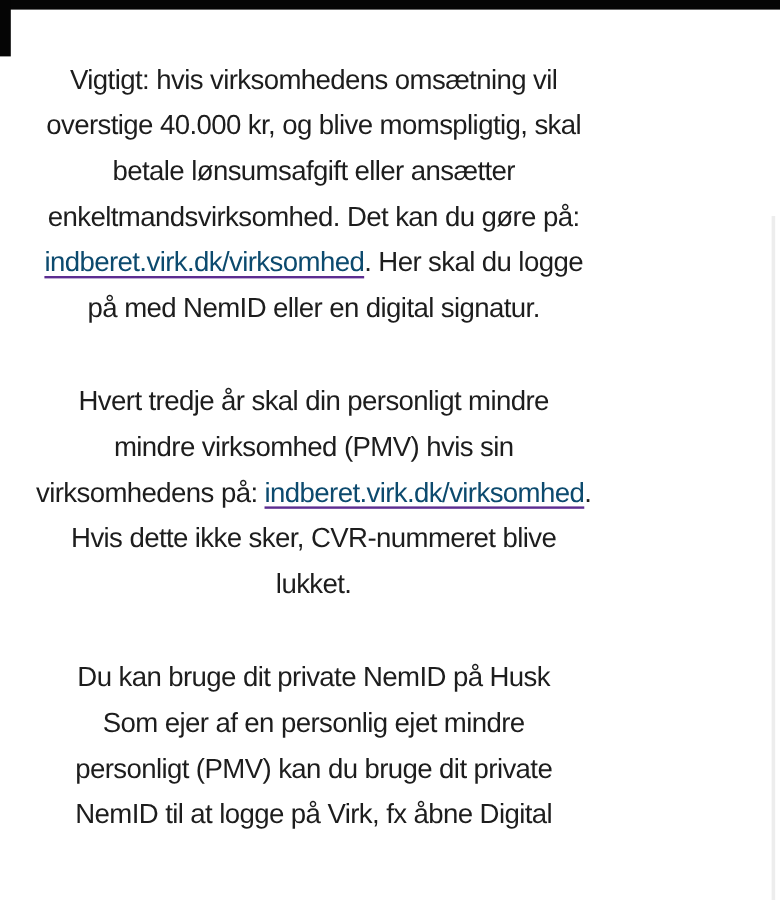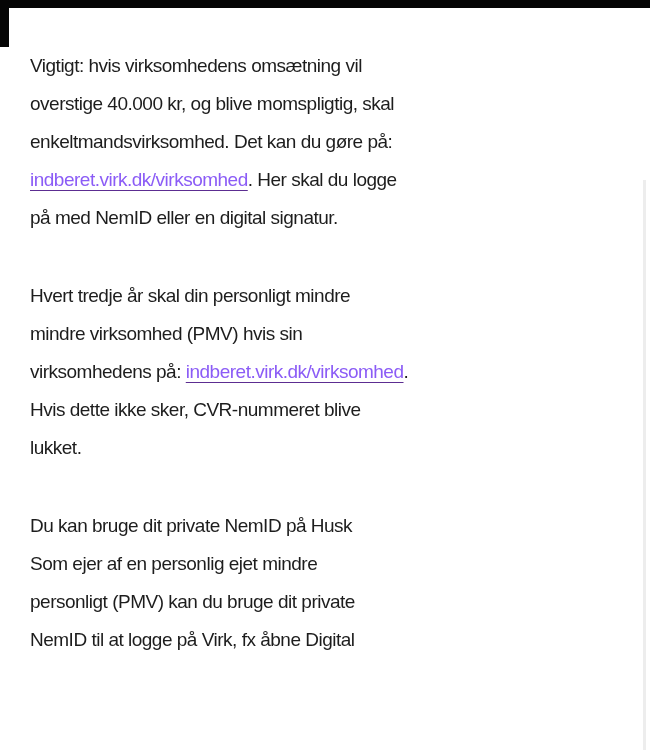--- a/index.html
+++ b/index.html
@@ -23,50 +23,52 @@
     position:absolute;top:180px;right:4px;
     width:3px;height:570px;background:#ededed;
   }
   .content{
     position:absolute;top:0;left:0;
     padding:47px 18px 0 30px;
     color:#1d1d1d;
   }
   .para{
     margin:0 0 40px 0;
-    font-size:19px;
+    font-size:23px;
     line-height:38px;
     letter-spacing:-0.5px;
+    text-align:center;
   }
   .ln{display:block;white-space:pre;}
   .heading{
     font-weight:700;
     letter-spacing:-1px;
   }
   a.link{
-    color:#8b5cf6;
+    color:#0c4a6e;
     text-decoration:underline;
     text-decoration-color:#5c2d91;
     text-underline-offset:4px;
     cursor:pointer;
   }
 </style>
 </head>
 <body>
 
 <div class="page">
   <div class="bar-top"></div>
   <div class="bar-left"></div>
   <div class="edge-line"></div>
 
   <div class="content">
 
     <p class="para">
       <span class="ln">Vigtigt: hvis virksomhedens omsætning vil</span>
       <span class="ln">overstige 40.000 kr, og blive momspligtig, skal</span>
+      <span class="ln">betale lønsumsafgift eller ansætter</span>
       <span class="ln">enkeltmandsvirksomhed. Det kan du gøre på:</span>
       <span class="ln"><a class="link">indberet.virk.dk/virksomhed</a><span>. Her skal du logge</span></span>
       <span class="ln">på med NemID eller en digital signatur.</span>
     </p>
 
     <p class="para">
       <span class="ln">Hvert tredje år skal din personligt mindre</span>
       <span class="ln">mindre virksomhed (PMV) hvis sin</span>
       <span class="ln"><span>virksomhedens på: </span><a class="link">indberet.virk.dk/virksomhed</a><span>.</span></span>
       <span class="ln">Hvis dette ikke sker, CVR-nummeret blive</span>

